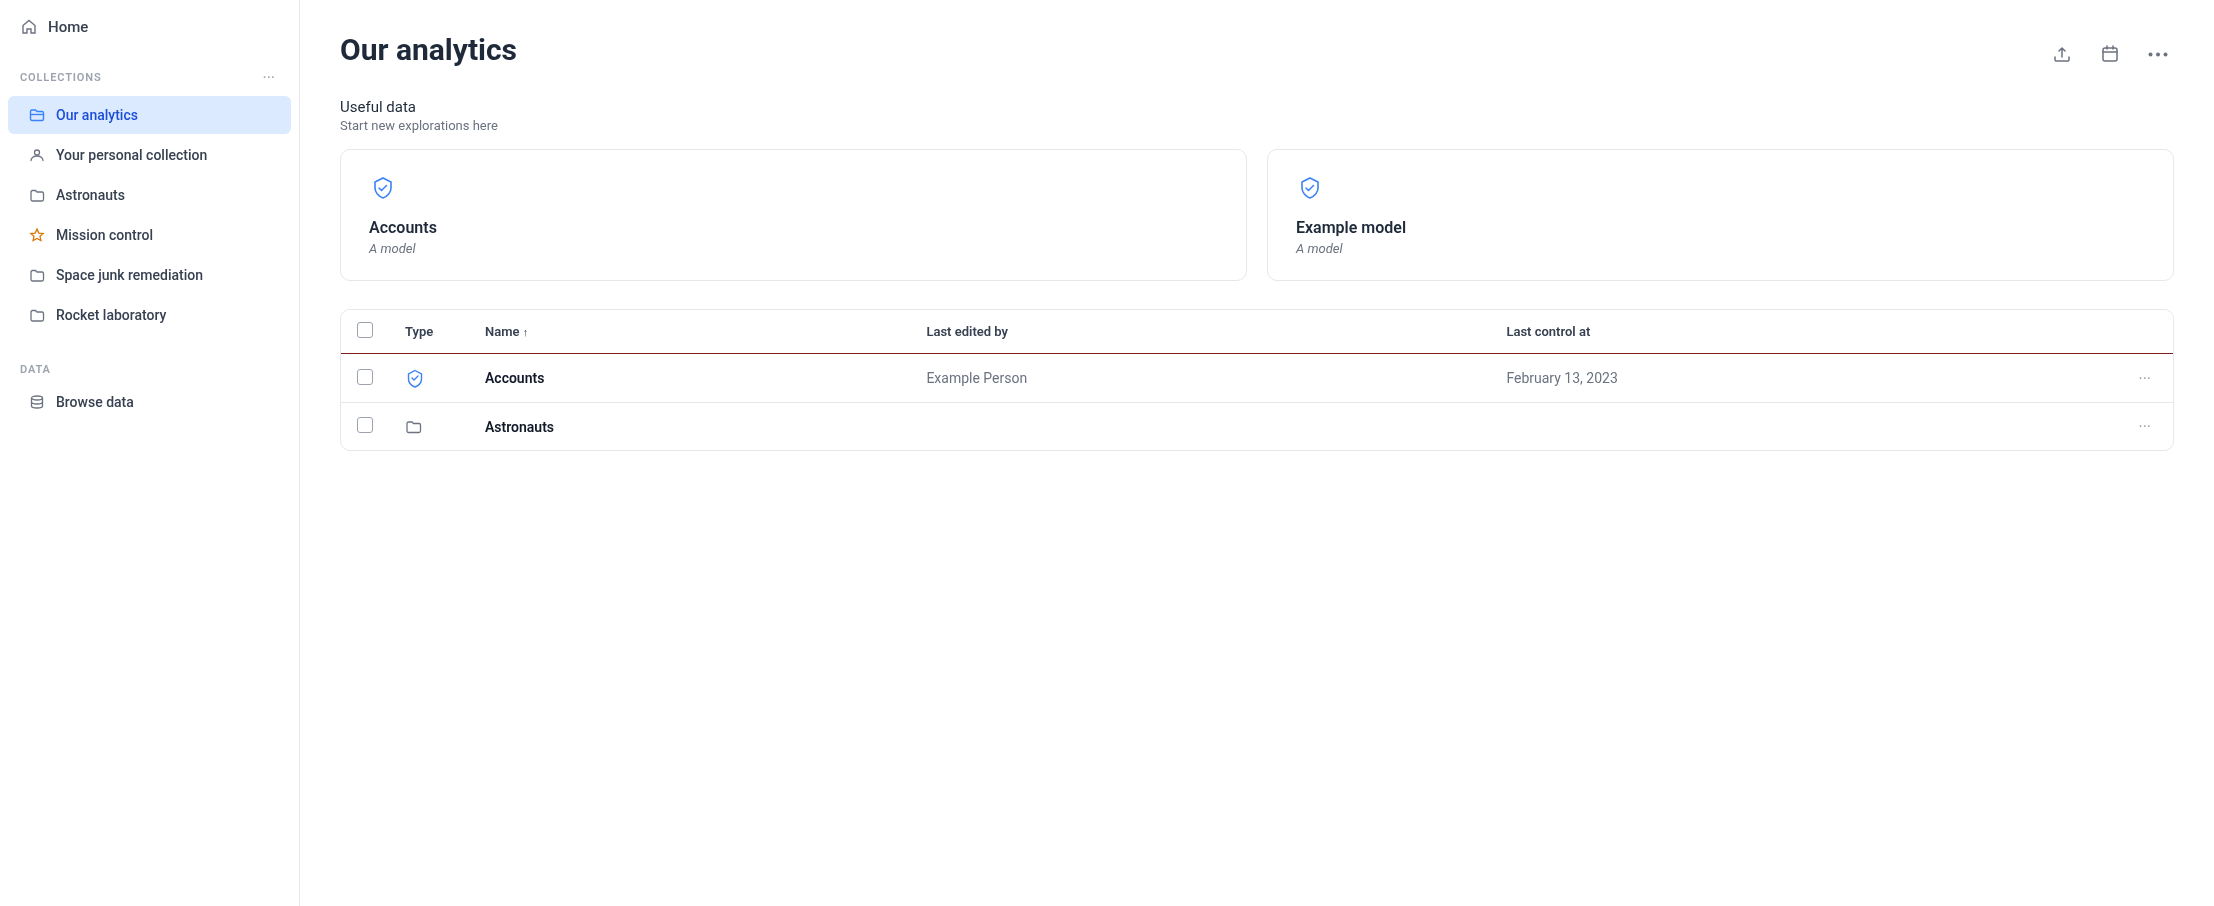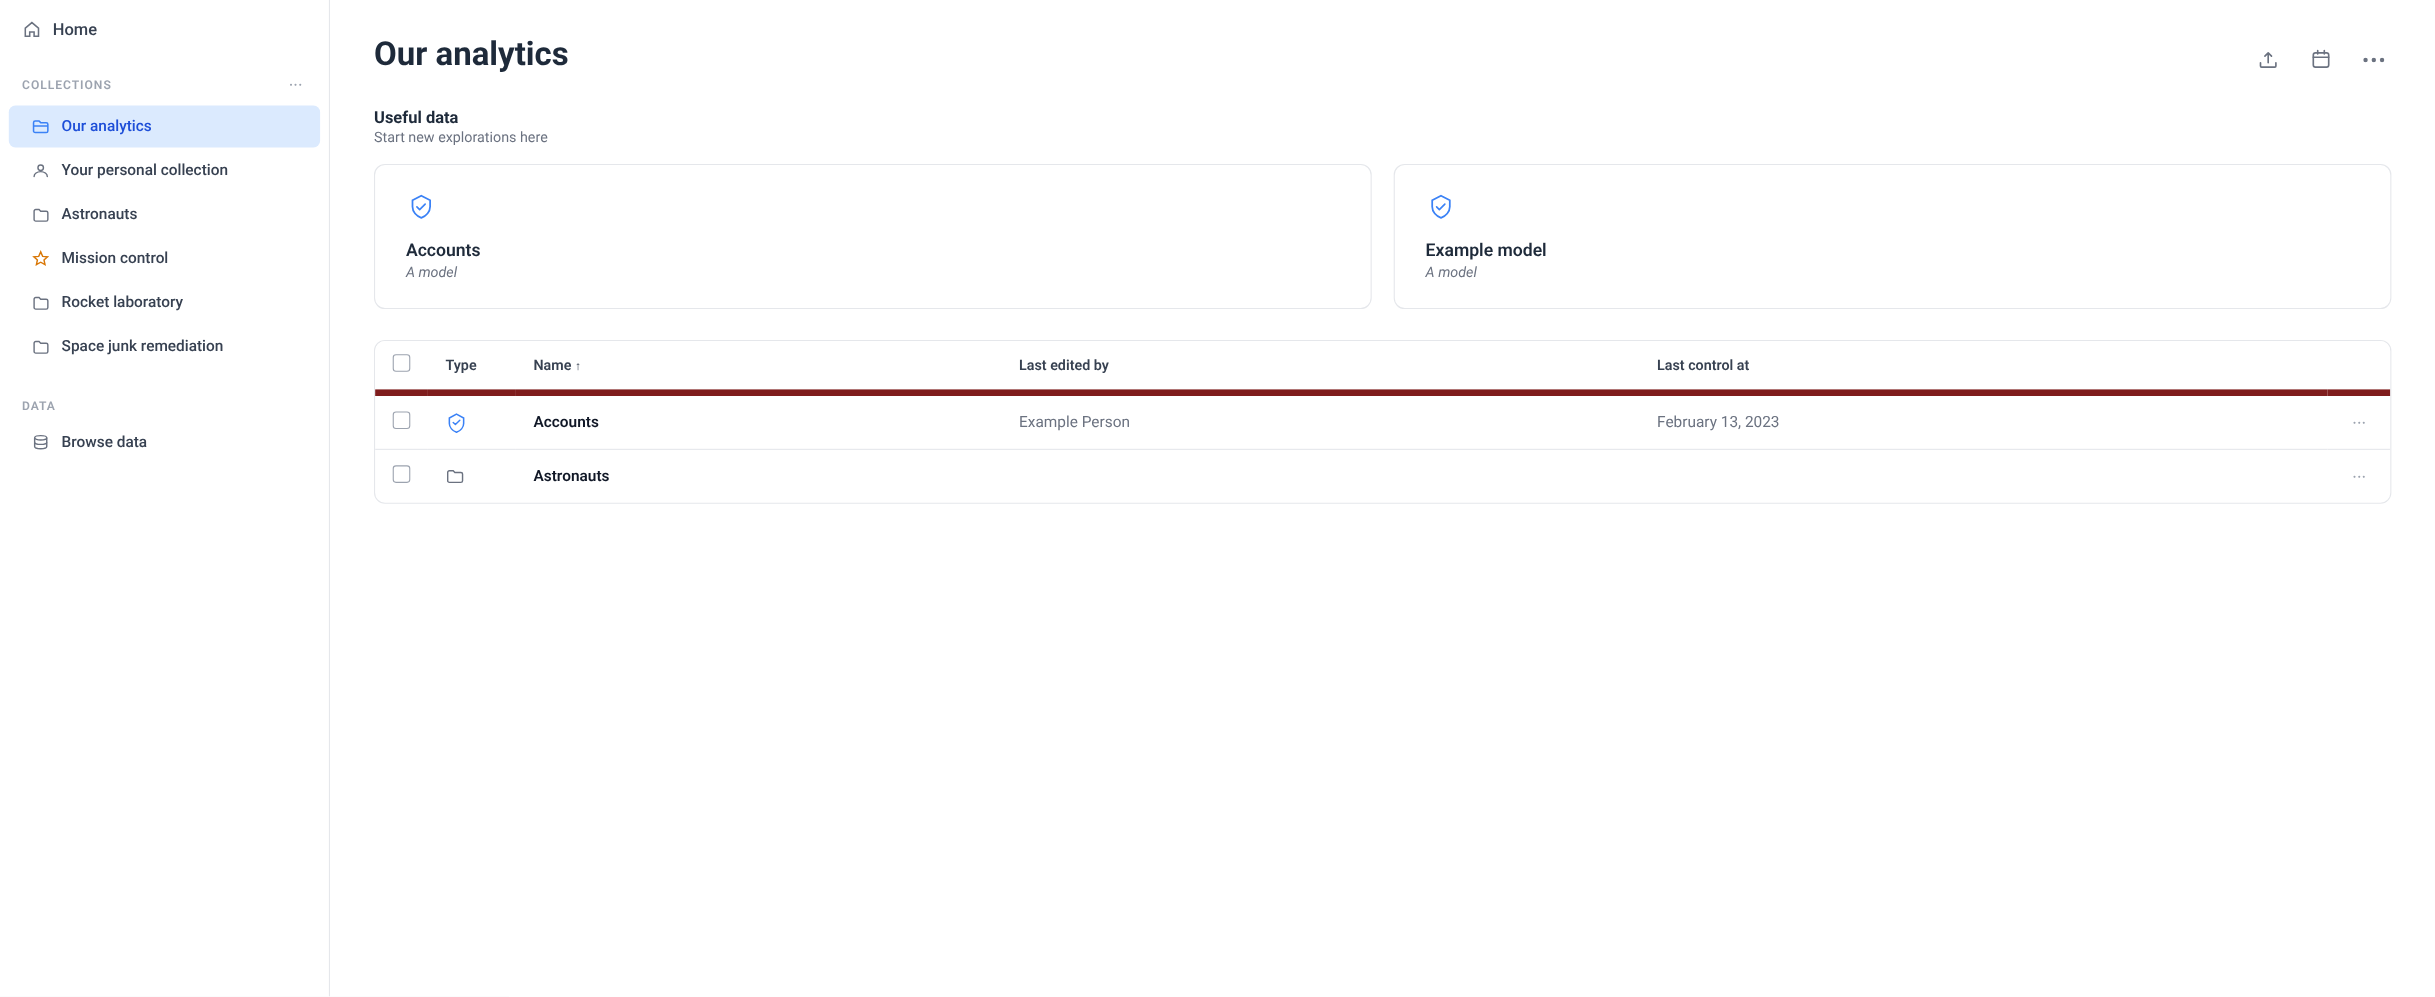--- a/index.html
+++ b/index.html
@@ -116,21 +116,21 @@
       cursor: pointer;
       padding: 6px;
       border-radius: 6px;
       display: flex;
       align-items: center;
       justify-content: center;
     }
 
     .section-title {
       font-size: 15px;
-      font-weight: 700;
+      font-weight: 400;
       color: #1e2a3a;
       margin-bottom: 2px;
     }
 
     .section-subtitle {
       font-size: 13px;
       color: #6b7280;
       margin-bottom: 16px;
     }
 
@@ -174,21 +174,21 @@
       border-radius: 10px;
       overflow: hidden;
     }
 
     table {
       width: 100%;
       border-collapse: collapse;
     }
 
     thead tr {
-      border-bottom: 6px solid #7f1d1d;
+      border-bottom: 1px solid #7f1d1d;
     }
 
     thead th {
       padding: 12px 16px;
       font-size: 13px;
       font-weight: 600;
       color: #374151;
       text-align: left;
       background: #fff;
     }
@@ -307,30 +307,30 @@
     </span>
     <span>Mission control</span>
   </div>
 
   <div class="sidebar-item">
     <span class="sidebar-icon">
       <svg width="17" height="17" viewBox="0 0 17 17" fill="none">
         <path d="M2 5C2 4.17 2.67 3.5 3.5 3.5H6.5L8 5H13C13.83 5 14.5 5.67 14.5 6.5V12.5C14.5 13.33 13.83 14 13 14H3.5C2.67 14 2 13.33 2 12.5V5Z" stroke="#6b7280" stroke-width="1.3" fill="none"></path>
       </svg>
     </span>
-    <span>Rocket laboratory</span>
+    <span>Space junk remediation</span>
   </div>
 
   <div class="sidebar-item">
     <span class="sidebar-icon">
       <svg width="17" height="17" viewBox="0 0 17 17" fill="none">
         <path d="M2 5C2 4.17 2.67 3.5 3.5 3.5H6.5L8 5H13C13.83 5 14.5 5.67 14.5 6.5V12.5C14.5 13.33 13.83 14 13 14H3.5C2.67 14 2 13.33 2 12.5V5Z" stroke="#6b7280" stroke-width="1.3" fill="none"></path>
       </svg>
     </span>
-    <span>Space junk remediation</span>
+    <span>Rocket laboratory</span>
   </div>
 
   <div class="sidebar-section-header" style="margin-top:16px;align-items:flex-end;">
     <span class="sidebar-section-label">DATA</span>
   </div>
 
   <div class="sidebar-item">
     <span class="sidebar-icon">
       <svg width="16" height="16" viewBox="0 0 16 16" fill="none">
         <ellipse cx="8" cy="4" rx="5.5" ry="2" stroke="#6b7280" stroke-width="1.3"></ellipse>

